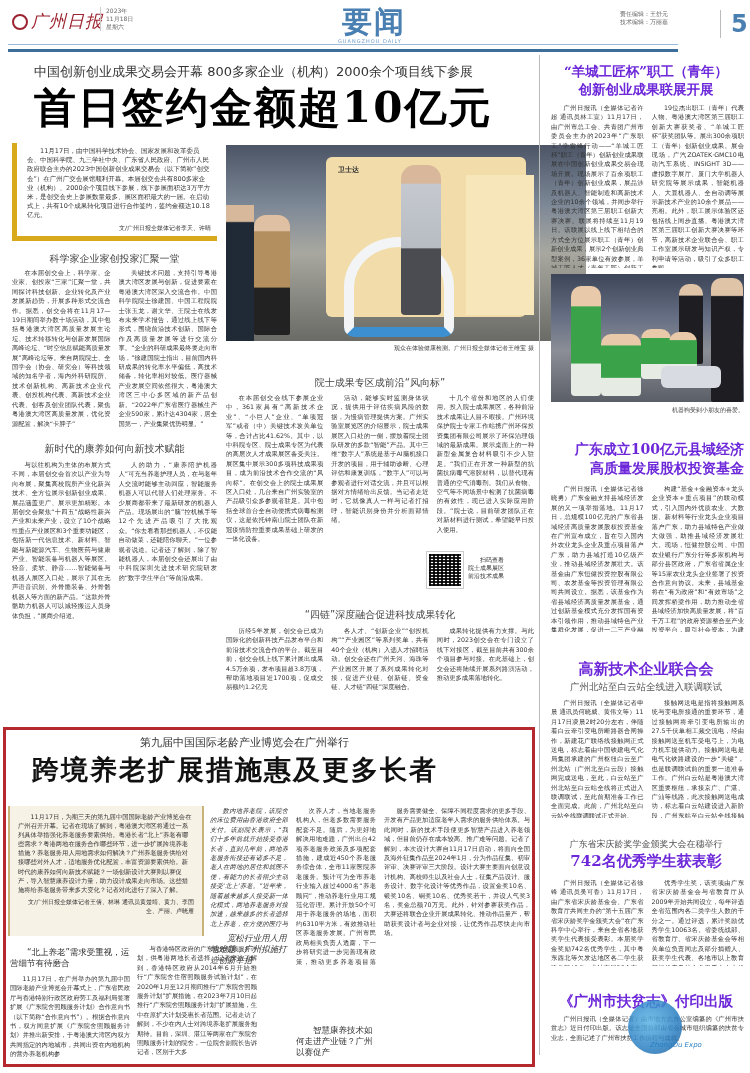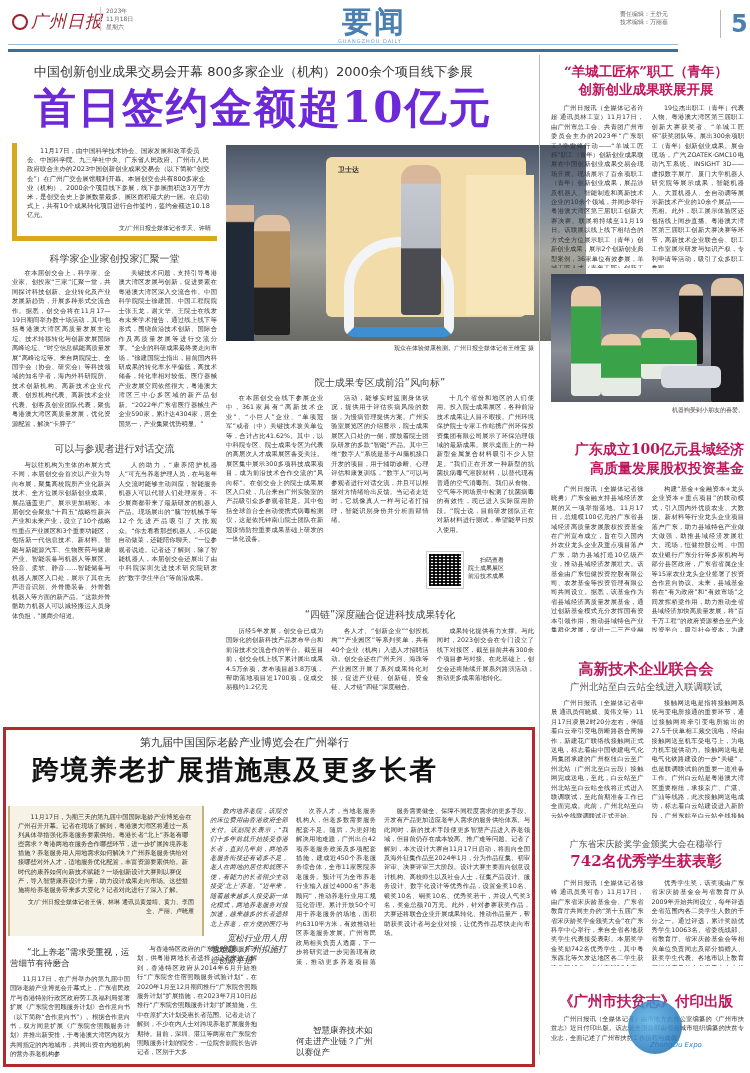--- a/index.html
+++ b/index.html
@@ -13,21 +13,21 @@
   .date-block { position: absolute; left: 100px; top: 7px; font-size: 6px; line-height: 8px; color: #666; border-left: 1px solid #ccc; padding-left: 5px; font-family: "DejaVu Sans", sans-serif; }
   .section-title { position: absolute; left: 342px; top: 2px; font-size: 30px; color: #4a7fb1; font-weight: bold; letter-spacing: 2px; }
   .section-sub { position: absolute; left: 338px; top: 38px; font-size: 5px; color: #6a9acb; letter-spacing: 1px; font-family: "DejaVu Sans", sans-serif; }
   .editors { position: absolute; left: 620px; top: 10px; font-size: 6px; line-height: 8px; color: #666; font-family: "DejaVu Sans", sans-serif; }
   .page-num { position: absolute; left: 720px; top: 10px; font-size: 24px; font-weight: bold; color: #4a7fb1; font-family: "DejaVu Sans", sans-serif; border-left: 1px solid #bbb; padding-left: 10px; }
   .rule1 { position: absolute; left: 8px; top: 44px; width: 670px; height: 1px; background: #9bbbd8; }
   .rule2 { position: absolute; left: 8px; top: 49px; width: 670px; height: 3px; background: #3d6d99; }
 
   
   .lead-kicker { position: absolute; left: 34px; top: 63px; font-size: 13px; color: #333; font-family: "DejaVu Sans", sans-serif; white-space: nowrap; }
-  .lead-title { position: absolute; left: 34px; top: 80px; font-size: 42px; font-weight: bold; color: #6d28d9; letter-spacing: 2px; white-space: nowrap; }
+  .lead-title { position: absolute; left: 34px; top: 80px; font-size: 42px; font-weight: bold; color: #000000; letter-spacing: 2px; white-space: nowrap; }
   .summary-box { position: absolute; left: 12px; top: 143px; width: 205px; height: 98px; border-left: 5px solid #d8a91a; border-bottom: 5px solid #d8a91a; padding: 4px 6px 4px 10px; }
   .summary-box p { font-size: 6.5px; line-height: 9.2px; color: #333; text-indent: 2em; font-family: "DejaVu Sans", sans-serif; }
   .summary-box .credit { text-align: right; text-indent: 0; margin-top: 2px; font-size: 6px; }
 
   .sub-h { font-size: 10px; color: #444; text-align: center; font-family: "DejaVu Sans", sans-serif; white-space: nowrap; }
   .body-text { font-size: 6.3px; line-height: 9.4px; color: #333; text-align: justify; font-family: "DejaVu Sans", sans-serif; overflow: hidden; }
   .body-text p { text-indent: 2em; }
 
   .col2 { position: absolute; display: flex; gap: 8px; }
   .col2 > div { flex: 1; }
@@ -46,21 +46,21 @@
   .caption { position: absolute; font-size: 6px; color: #444; text-align: right; font-family: "DejaVu Sans", sans-serif; white-space: nowrap; }
 
   .qr { position: absolute; left: 427px; top: 552px; width: 36px; height: 36px; background:
       repeating-linear-gradient(90deg, #222 0 2px, #fff 2px 4px),
       repeating-linear-gradient(0deg, #222 0 2px, #fff 2px 3px); background-blend-mode: multiply; border: 2px solid #fff; outline: 1px solid #ccc; }
   .qr-caption { position: absolute; left: 468px; top: 556px; font-size: 6px; line-height: 8px; color: #333; text-align: right; font-family: "DejaVu Sans", sans-serif; }
 
   .vsep { position: absolute; left: 539px; top: 55px; width: 1px; height: 1000px; background: #bbb; }
 
   
-  .rc-title { position: absolute; left: 548px; width: 196px; text-align: center; font-weight: bold; color: #be185d; white-space: nowrap; }
+  .rc-title { position: absolute; left: 548px; width: 196px; text-align: center; font-weight: bold; color: #6d28d9; white-space: nowrap; }
   .rc-sub { position: absolute; left: 548px; width: 196px; text-align: center; color: #555; font-family: "DejaVu Sans", sans-serif; white-space: nowrap; }
   .photo2 { position: absolute; left: 551px; top: 274px; width: 193px; height: 128px; background: linear-gradient(180deg, #3d4658 0%, #677084 35%, #8b8e96 60%, #5a5e66 100%); overflow: hidden; }
   .kid { position: absolute; background: linear-gradient(180deg, #e8c9a9 0%, #e8c9a9 18%, #3aa34a 19%, #3aa34a 70%, #e6ece3 71%); border-radius: 10px 10px 4px 4px; }
   .robodog { position: absolute; left: 110px; top: 92px; width: 60px; height: 22px; background: #d8dce2; border-radius: 6px; }
   .adult { position: absolute; background: linear-gradient(180deg, #e0c4a8 0%, #e0c4a8 14%, #1e1e22 15%); border-radius: 10px 10px 2px 2px; }
 
   
   .red-box { position: absolute; left: 3px; top: 727px; width: 532px; height: 340px; border: 3px solid #b5282e; }
   .bx-kicker { position: absolute; left: 140px; top: 735px; font-size: 11px; color: #333; font-family: "DejaVu Sans", sans-serif; white-space: nowrap; }
   .bx-title { position: absolute; left: 32px; top: 752px; font-size: 27px; font-weight: bold; color: #111; letter-spacing: 2px; font-family: "DejaVu Sans", sans-serif; white-space: nowrap; }
@@ -110,21 +110,21 @@
 <div class="sub-h" style="position:absolute;left:12px;top:252px;width:205px;">科学家企业家创投家汇聚一堂</div>
 <div class="col2" style="left:12px;top:268px;width:205px;height:160px;">
   <div class="body-text">
       <p>在本届创交会上，科学家、企业家、创投家“三家”汇聚一堂，共同探讨科技创新、企业转化及产业发展新趋势，开展多种形式交流合作。据悉，创交会将在11月17—19日期间举办数十场活动，其中包括粤港澳大湾区高质量发展主论坛、技术转移转化与创新发展国际高峰论坛、“时空信息赋能高质量发展”高峰论坛等。来自两院院士、全国学会（协会、研究会）等科技领域的知名学者，海内外科研院所、技术创新机构、高新技术企业代表、创投机构代表、高新技术企业代表、创客及创业团队代表，聚焦粤港澳大湾区高质量发展，优化资源配置，解决“卡脖子”</p>
     </div>
   <div class="body-text">
       <p>关键技术问题，支持引导粤港澳大湾区发展与创新，促进要素在粤港澳大湾区深入交流合作。中国科学院院士徐建国、中国工程院院士张玉龙，谢文华、王院士在线发布未来学术报告，通过线上线下等形式，围绕前沿技术创新、国际合作及高质量发展等进行交流分享。“企业的科研成果最终要走向市场，”徐建国院士指出，目前国内科研成果的转化率水平偏低，高技术储备，转化率相对较低。医疗器械产业发展空间依然很大，粤港澳大湾区三中心多区域的新产品创新。“2022年广东省医疗器械生产企业590家，累计达4304家，居全国第一，产业集聚优势明显。”</p>
     </div>
 </div>
 
-<div class="sub-h" style="position:absolute;left:12px;top:442px;width:205px;">可以与参观者进行对话交流</div>
+<div class="sub-h" style="position:absolute;left:12px;top:442px;width:205px;">新时代的康养如何向新技术赋能</div>
 <div class="col2" style="left:12px;top:460px;width:205px;height:255px;">
   <div class="body-text">
       <p>与以往机构为主体的布展方式不同，本届创交会首次以产业为导向布展，聚集高校院所产业化新兴技术、全方位展示创新创业成果、展品涵盖更广、展示更加精彩。本届创交会聚焦“十四五”战略性新兴产业和未来产业，设立了10个战略性重点产业展区和3个重要功能区，包括新一代信息技术、新材料、智能与新能源汽车、生物医药与健康产业、智能装备与机器人等展区。轻音、柔软、静音……智能储备与机器人展区入口处，展示了其在无声语音识别、外骨骼装备、外骨骼机器人等方面的新产品。“这款外骨骼助力机器人可以减轻搬运人员身体负担，”展商介绍道。</p>
     </div>
   <div class="body-text">
       <p>人的助力，“康养陪护机器人”可充当养老护理人员，在与老年人交流时能够主动回应，智能服务机器人可以代替人们处理家务。不少展商都带来了最新研发的机器人产品。现场展出的“脑”控机械手等12个先进产品吸引了大批观众。“你去看看那些机器人，不仅能自动做菜，还能陪你聊天。”一位参观者说道。记者还了解到，除了智能机器人，本届创交会还展出了由中科院深圳先进技术研究院研发的“数字孪生平台”等前沿成果。</p>
     </div>
 </div>
 
 <div class="photo1">

